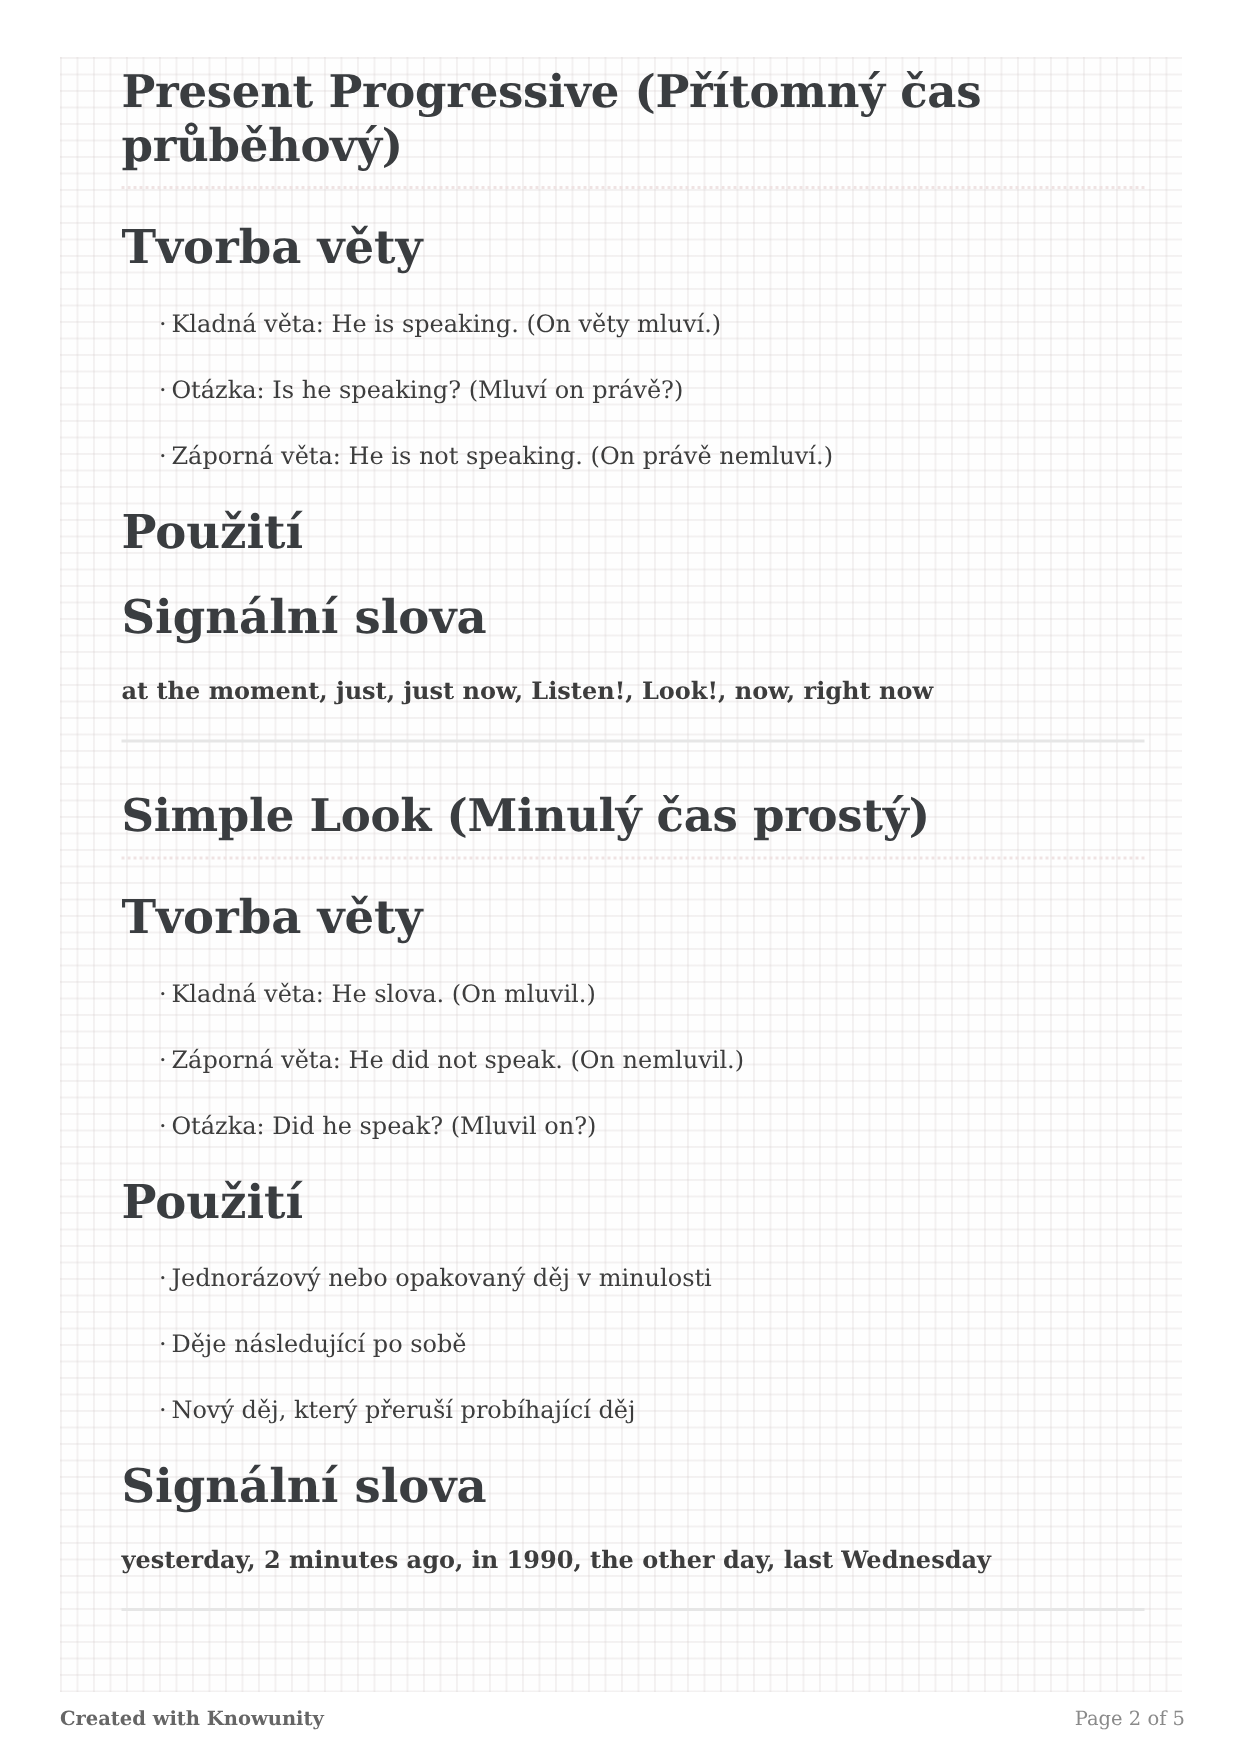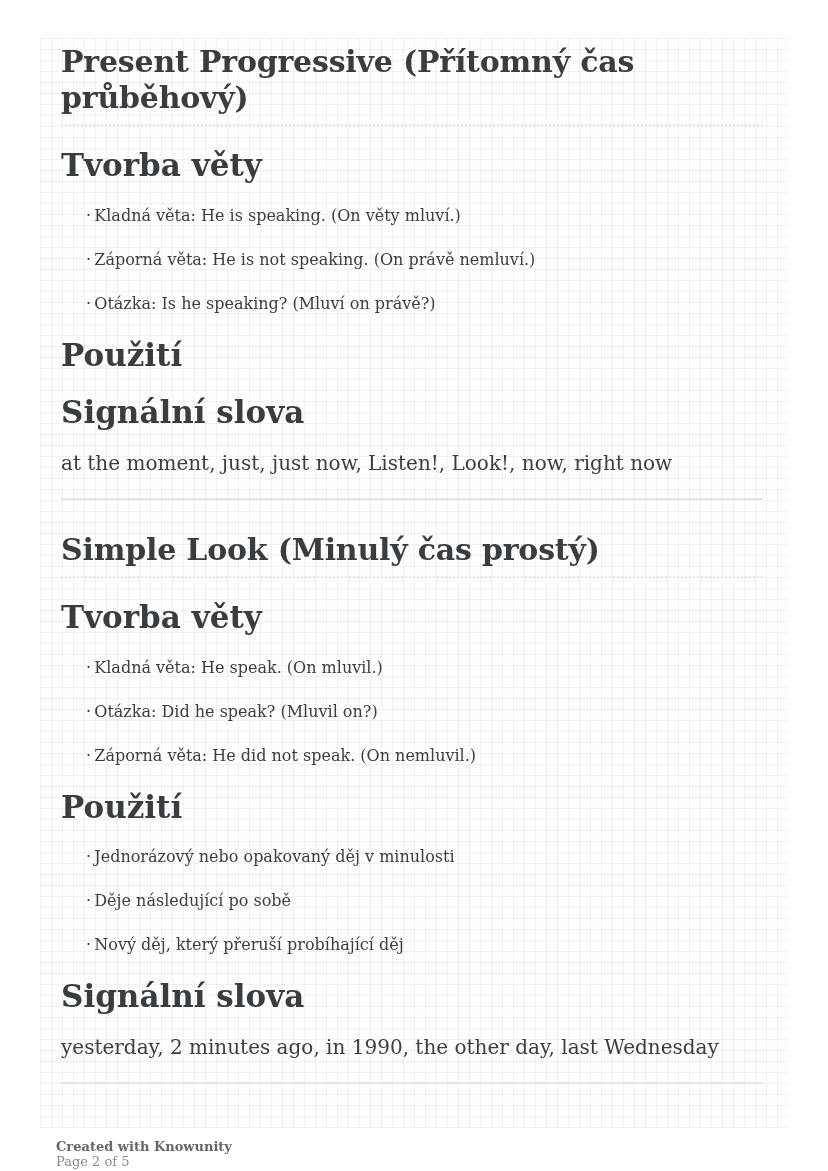--- a/index.html
+++ b/index.html
@@ -23,21 +23,21 @@
   }
   .card {
     position: absolute;
     left: 40px; top: 38px;
     width: 748px; height: 1090px;
     background-color: var(--card-bg);
     background-image:
       linear-gradient(to right, var(--grid-line) 1px, transparent 1px),
       linear-gradient(to bottom, var(--grid-line) 1px, transparent 1px);
     background-size: 11px 11px;
-    padding: 4px 25px 0 21px;
+    padding: 4px 25px 0 41px;
     overflow: hidden;
   }
   h1.section-title {
     font-size: 30px;
     line-height: 1.2;
     font-weight: 700;
     color: var(--heading);
     margin: 0;
     padding: 2px 0 8px 0;
     border-bottom: 2px dotted var(--dotted-underline);
@@ -57,37 +57,37 @@
   }
   ul.bullet-list li {
     font-size: 16px;
     line-height: 1.25;
     margin: 0 0 24px 0;
   }
   ul.bullet-list li::before {
     content: "\00B7\2009";
   }
   p.signal-words {
-    font-size: 20px;
+    font-size: 16px;
     line-height: 1.25;
     margin: 20px 0 0 0;
+    font-weight: bold;
   }
   hr.section-divider {
     border: none;
     border-top: 2px solid var(--divider);
     margin: 22px 0 30px 0;
   }
   footer.page-footer {
     position: absolute;
-    left: 56px; right: 38px;
+    left: 40px; right: 38px;
     top: 1139px;
     display: flex;
     justify-content: space-between;
     align-items: baseline;
-    flex-direction: column;
   }
   .footer-brand {
     font-size: 13px;
     font-weight: 700;
     color: var(--footer-left);
   }
   .footer-page {
     font-size: 13px;
     font-weight: 400;
     color: var(--footer-right);
@@ -99,40 +99,40 @@
 <main>
 
   <section class="card">
 
     <article>
       <h1 class="section-title">Present Progressive (Přítomný čas průběhový)</h1>
 
       <h2 class="sub-heading">Tvorba věty</h2>
       <ul class="bullet-list">
         <li>Kladná věta: He is speaking. (On věty mluví.)</li>
+        <li>Otázka: Is he speaking? (Mluví on právě?)</li>
         <li>Záporná věta: He is not speaking. (On právě nemluví.)</li>
-        <li>Otázka: Is he speaking? (Mluví on právě?)</li>
       </ul>
 
       <h2 class="sub-heading">Použití</h2>
 
       <h2 class="sub-heading">Signální slova</h2>
       <p class="signal-words">at the moment, just, just now, Listen!, Look!, now, right now</p>
 
       <hr class="section-divider">
     </article>
 
     <article>
       <h1 class="section-title">Simple Look (Minulý čas prostý)</h1>
 
       <h2 class="sub-heading">Tvorba věty</h2>
       <ul class="bullet-list">
-        <li>Kladná věta: He speak. (On mluvil.)</li>
+        <li>Kladná věta: He slova. (On mluvil.)</li>
+        <li>Záporná věta: He did not speak. (On nemluvil.)</li>
         <li>Otázka: Did he speak? (Mluvil on?)</li>
-        <li>Záporná věta: He did not speak. (On nemluvil.)</li>
       </ul>
 
       <h2 class="sub-heading">Použití</h2>
       <ul class="bullet-list">
         <li>Jednorázový nebo opakovaný děj v minulosti</li>
         <li>Děje následující po sobě</li>
         <li>Nový děj, který přeruší probíhající děj</li>
       </ul>
 
       <h2 class="sub-heading">Signální slova</h2>

